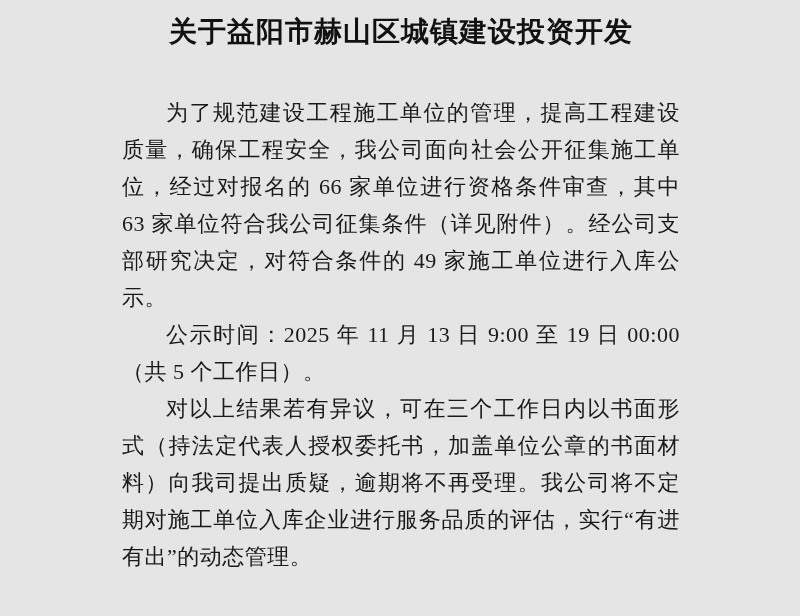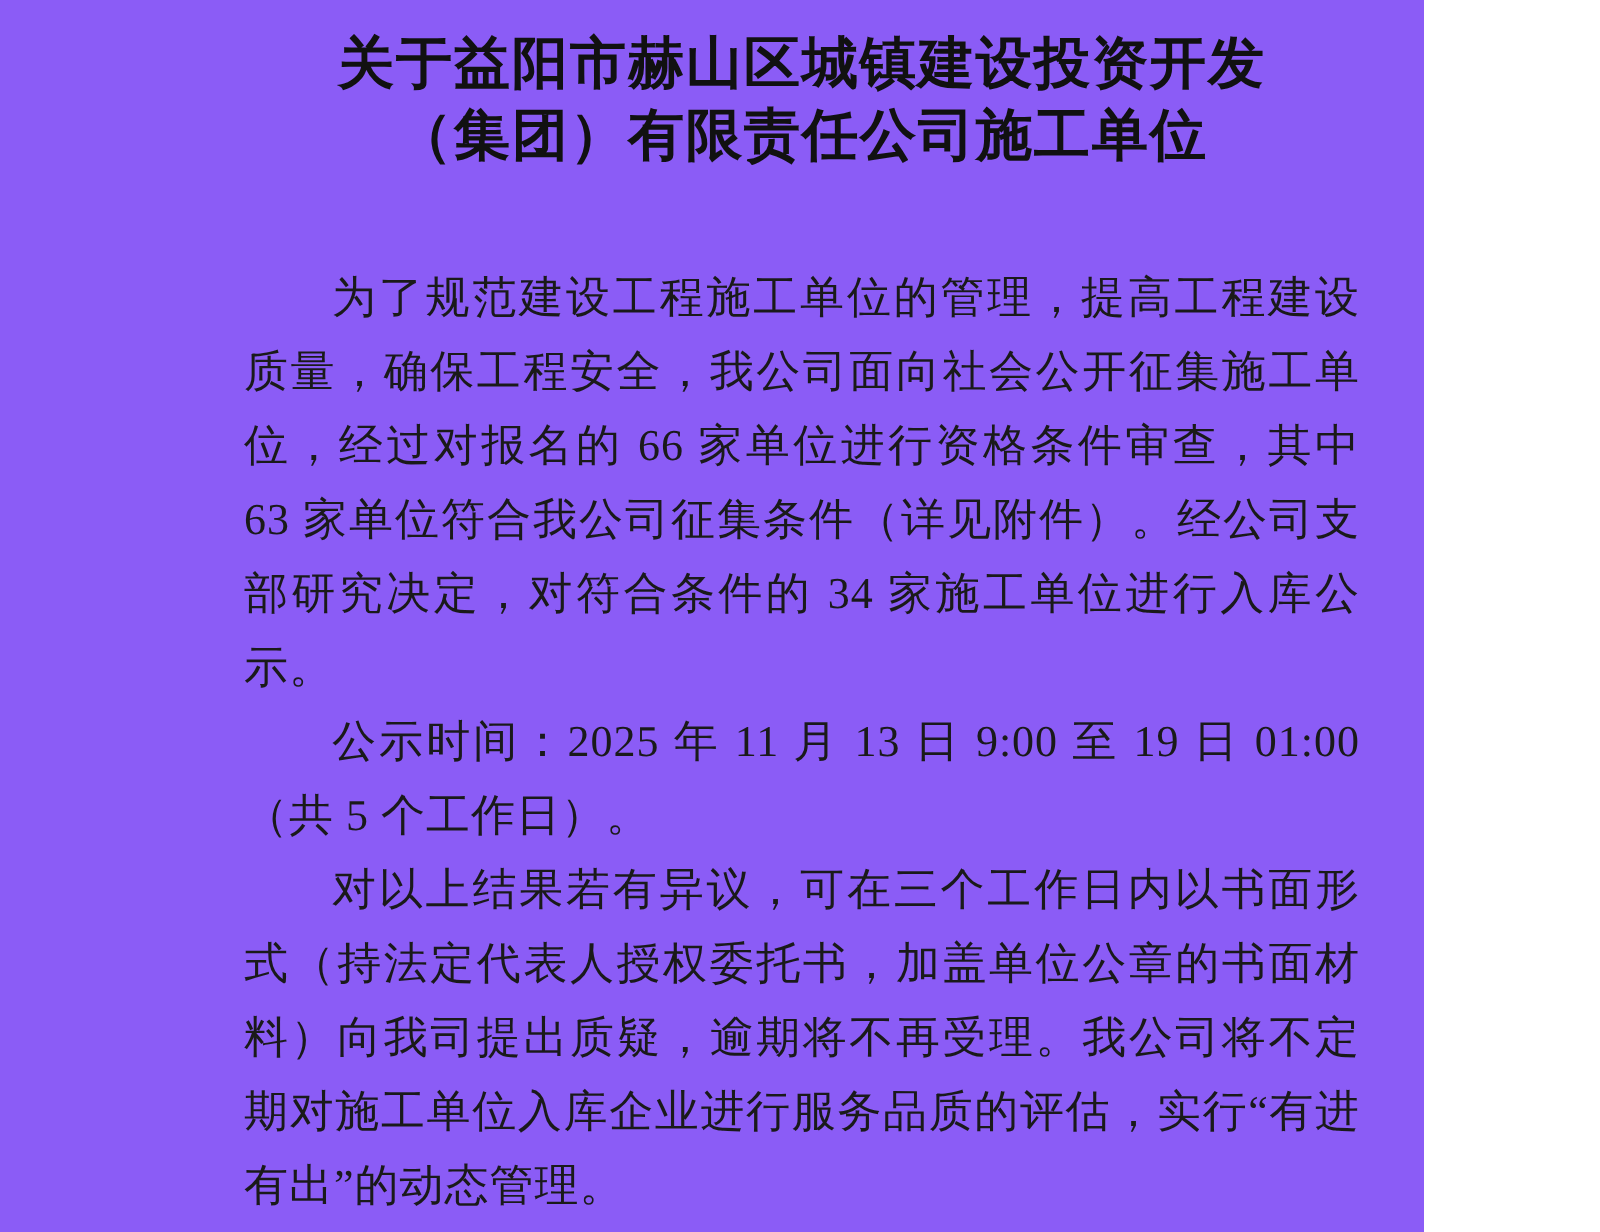--- a/index.html
+++ b/index.html
@@ -2,24 +2,24 @@
 <html><head>
 <meta charset="utf-8">
 <style>
   html, body {
     margin: 0;
     padding: 0;
     background: #ffffff;
   }
   .page {
     position: relative;
-    width: 712px;
+    width: 800px;
     height: 616px;
     box-sizing: border-box;
-    background: #8b5cf6;
+    background: #e5e5e5;
     color: #111111;
     overflow: hidden;
   }
   .text-column {
     position: absolute;
     left: 122px;
     top: 0;
     width: 558px;
   }
   .doc-title {
@@ -50,23 +50,22 @@
   }
 </style>
 </head>
 <body>
 
 <div class="page">
   <div class="text-column">
 
     <h1 class="doc-title">
       <span class="title-line">关于益阳市赫山区城镇建设投资开发</span>
-      <span class="title-line">（集团）有限责任公司施工单位</span>
     </h1>
 
     <div class="doc-body">
-      <p>为了规范建设工程施工单位的管理，提高工程建设质量，确保工程安全，我公司面向社会公开征集施工单位，经过对报名的 66 家单位进行资格条件审查，其中 63 家单位符合我公司征集条件（详见附件）。经公司支部研究决定，对符合条件的 34 家施工单位进行入库公示。</p>
-      <p>公示时间：2025 年 11 月 13 日 9:00 至 19 日 01:00（共 5 个工作日）。</p>
+      <p>为了规范建设工程施工单位的管理，提高工程建设质量，确保工程安全，我公司面向社会公开征集施工单位，经过对报名的 66 家单位进行资格条件审查，其中 63 家单位符合我公司征集条件（详见附件）。经公司支部研究决定，对符合条件的 49 家施工单位进行入库公示。</p>
+      <p>公示时间：2025 年 11 月 13 日 9:00 至 19 日 00:00（共 5 个工作日）。</p>
       <p>对以上结果若有异议，可在三个工作日内以书面形式（持法定代表人授权委托书，加盖单位公章的书面材料）向我司提出质疑，逾期将不再受理。我公司将不定期对施工单位入库企业进行服务品质的评估，实行“有进有出”的动态管理。</p>
     </div>
 
   </div>
 </div>
 
 </body></html>

